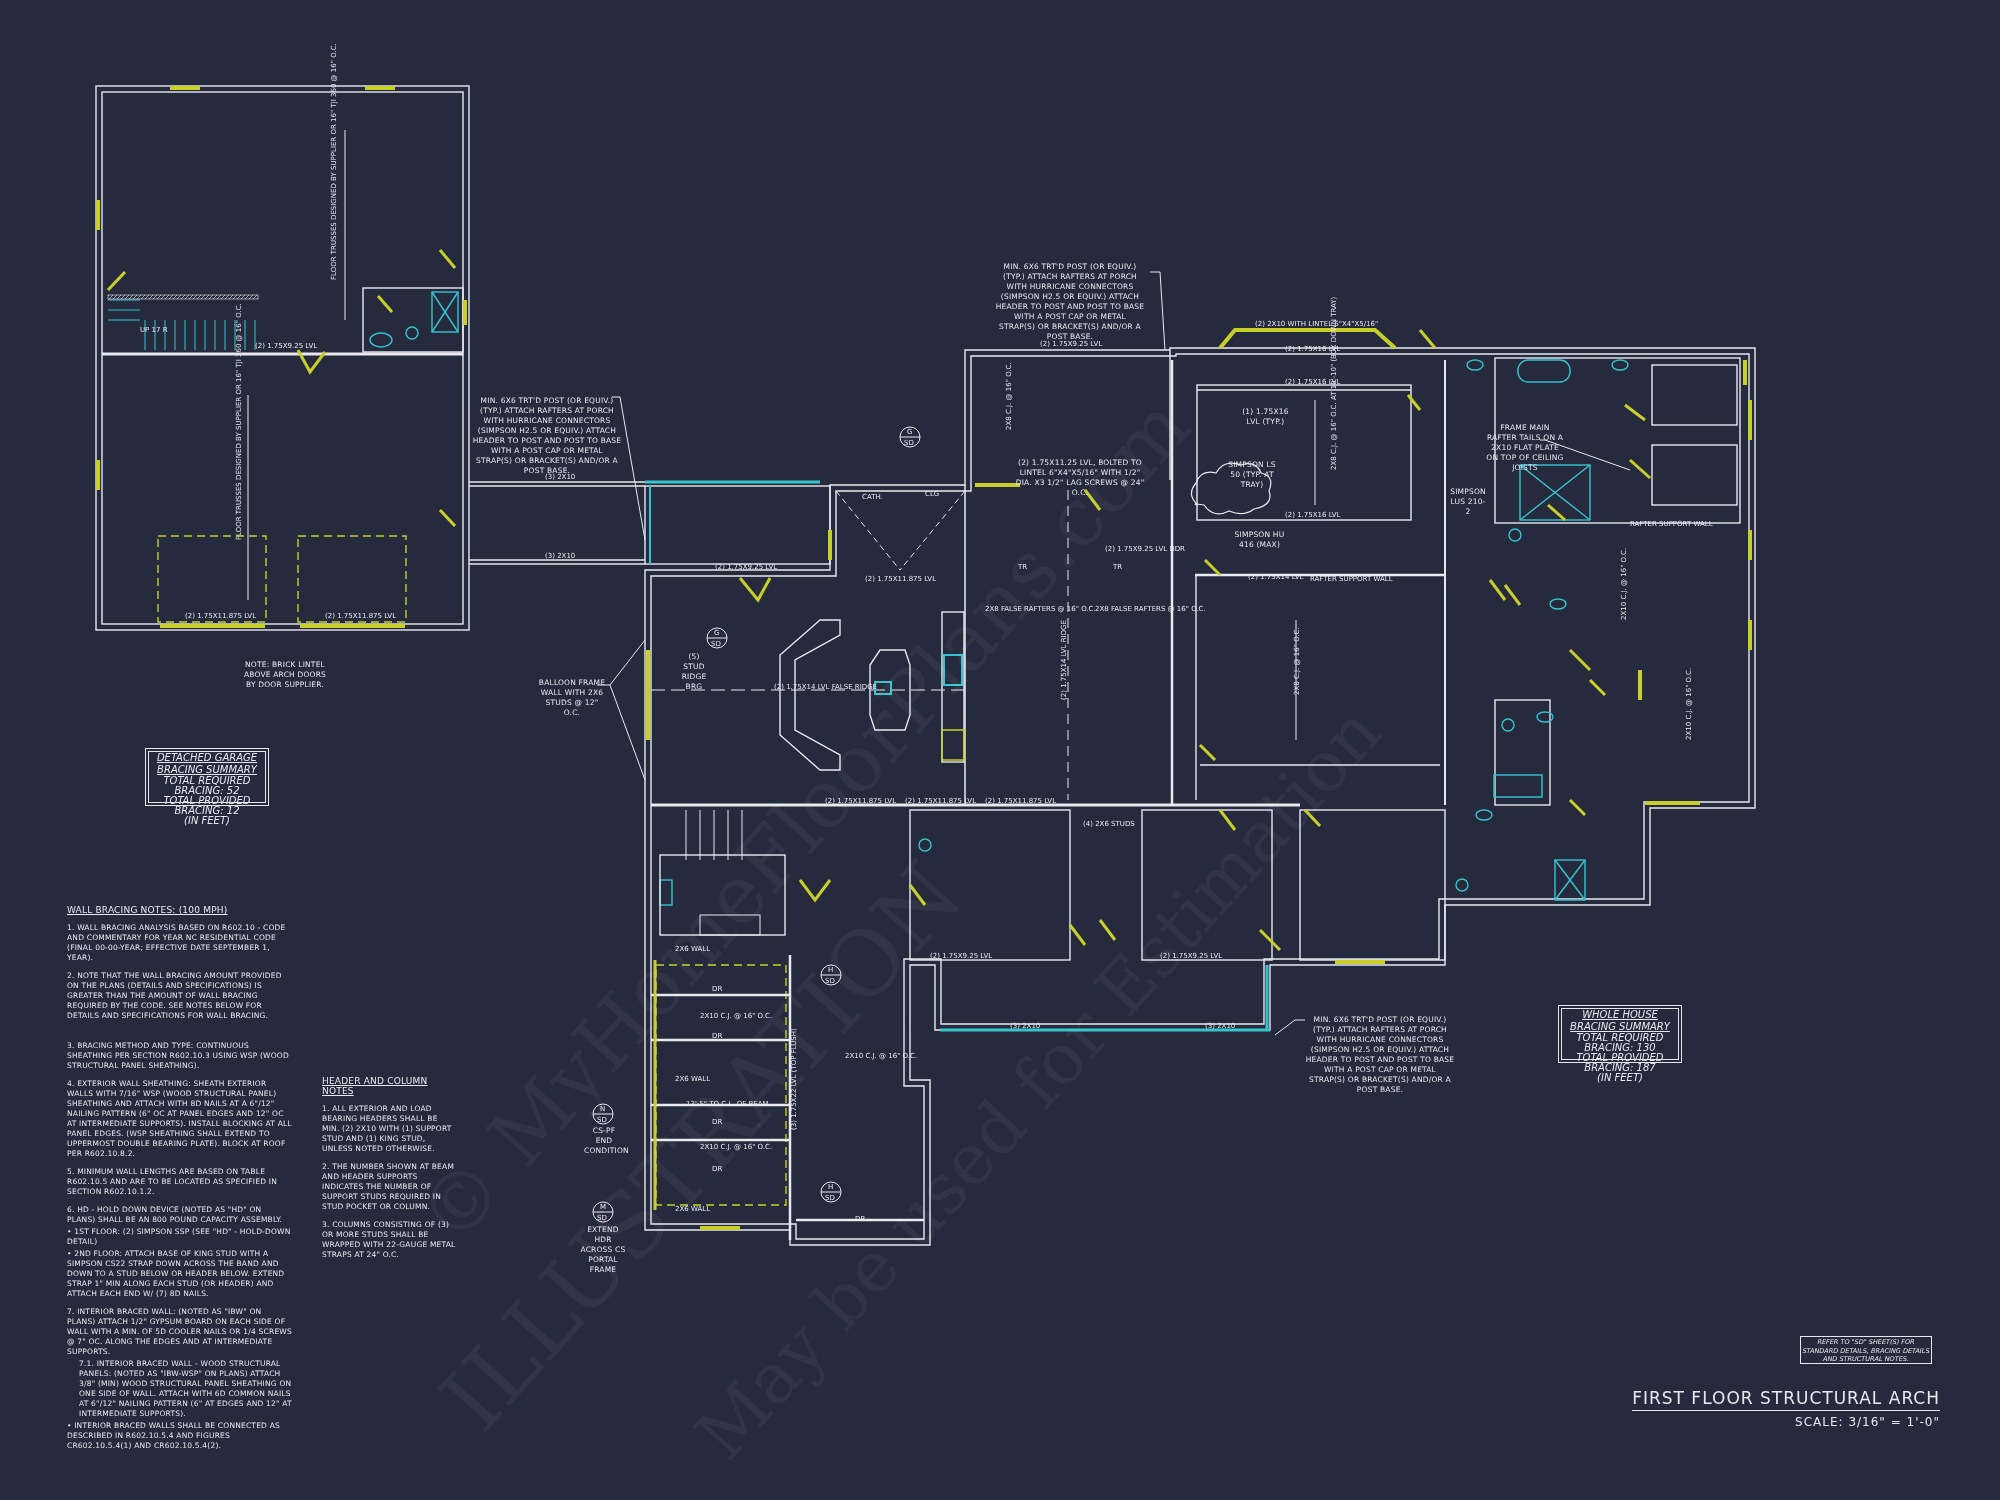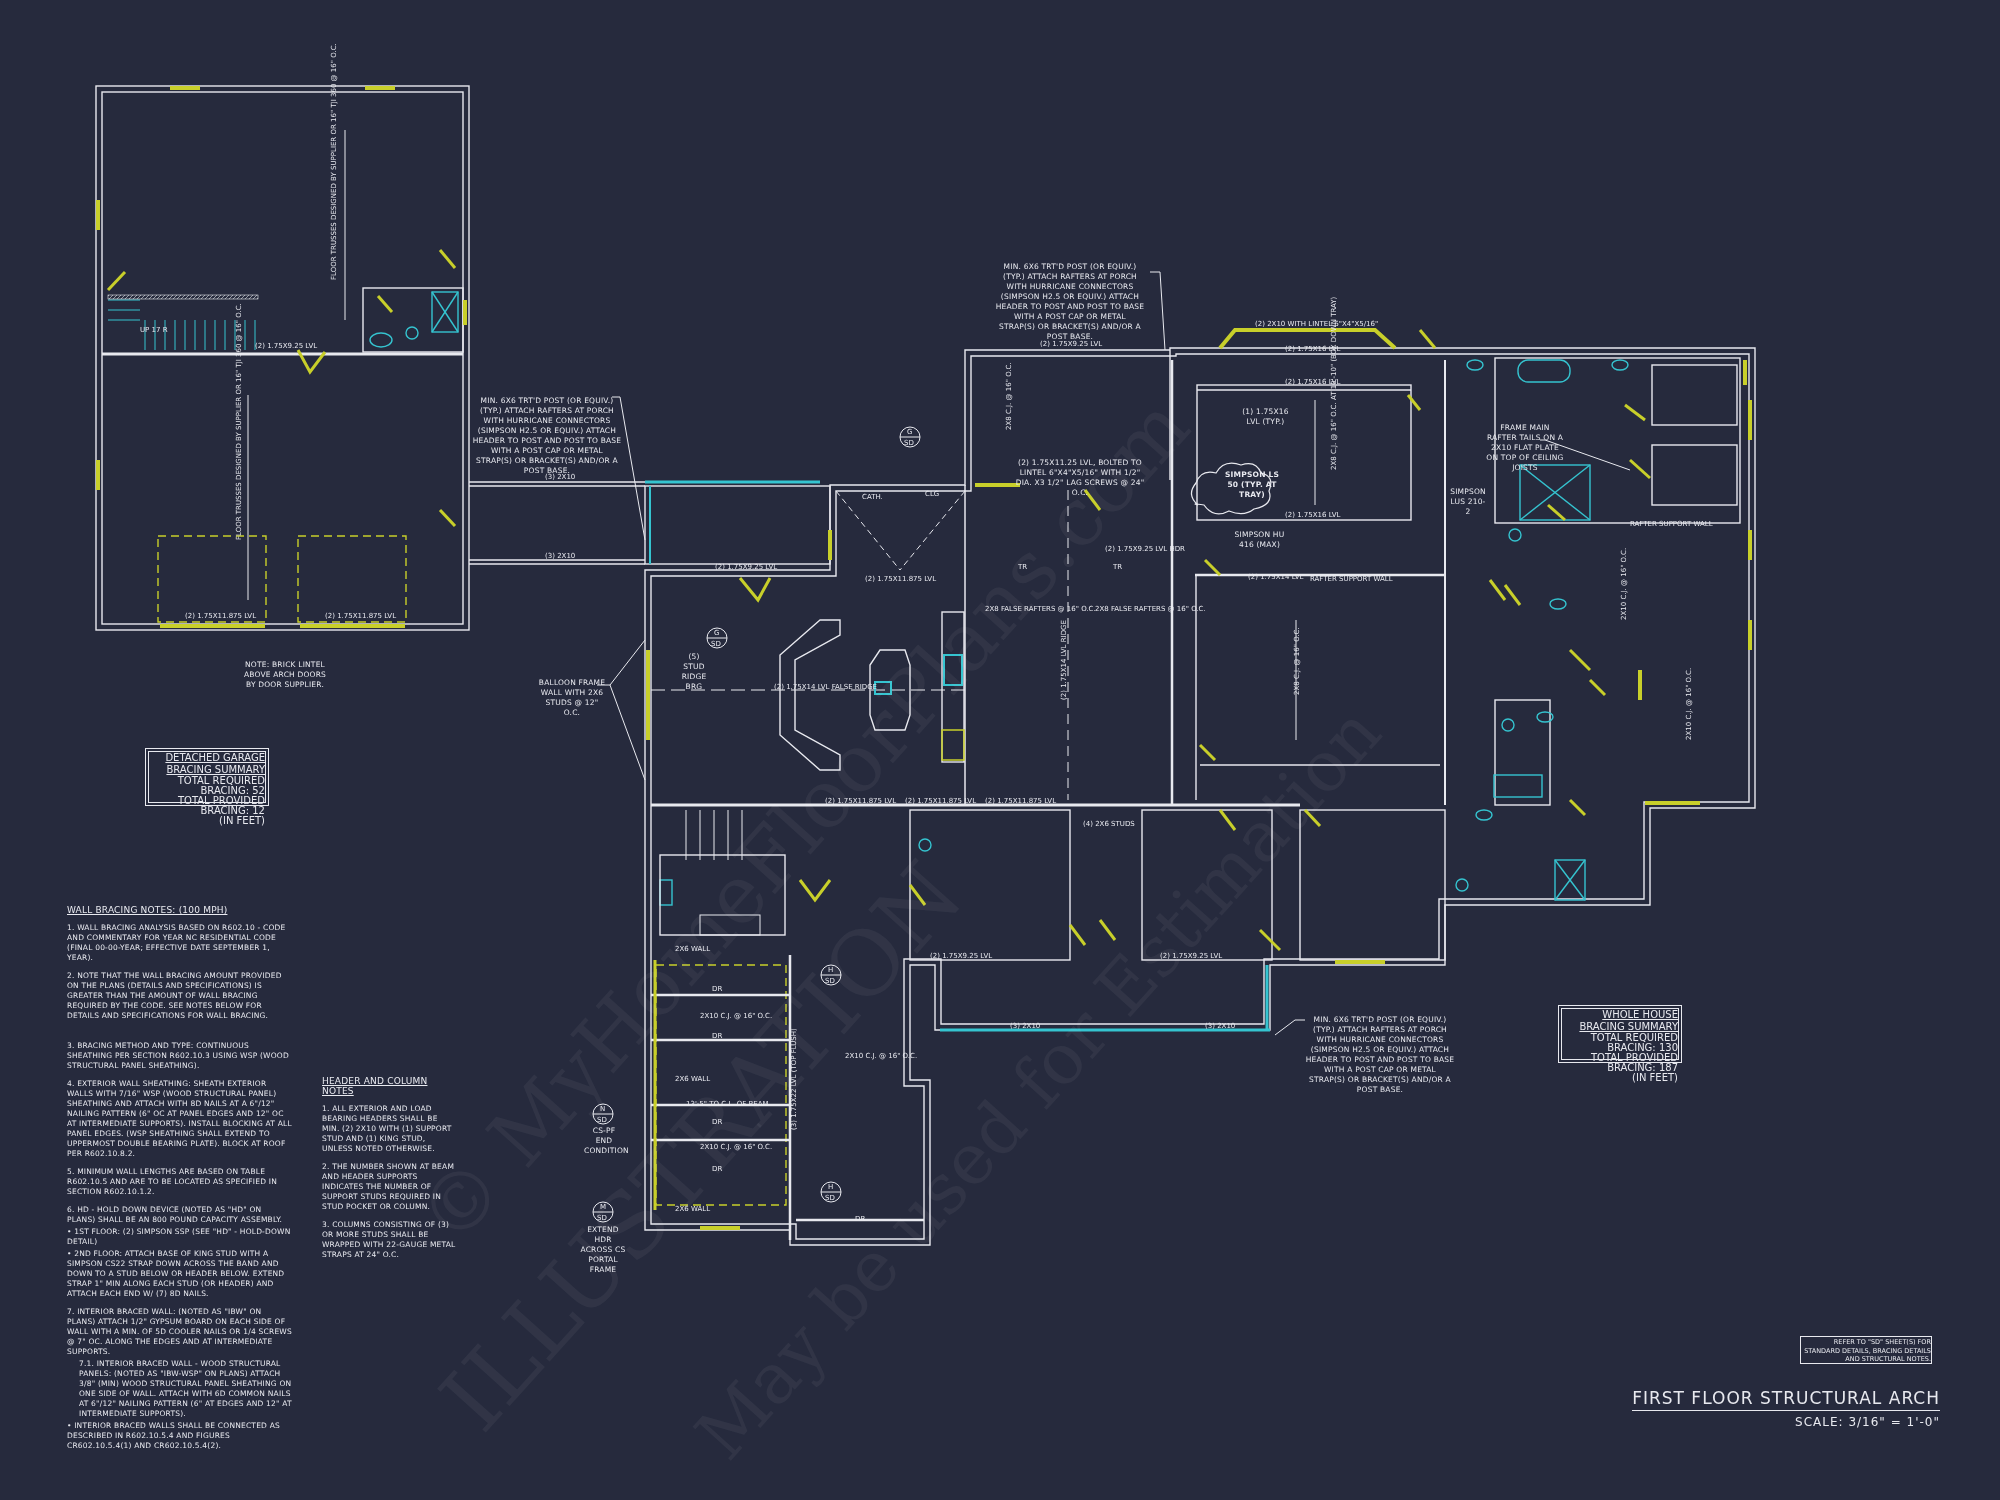--- a/index.html
+++ b/index.html
@@ -1,21 +1,21 @@
 <!DOCTYPE html>
 <html><head>
 <meta charset="utf-8">
 <style>
   html,body{margin:0;padding:0;background:#262a3d;}
   body{width:2000px;height:1500px;position:relative;overflow:hidden;font-family:"DejaVu Sans",sans-serif;color:#e8e9ef;}
   #plan{position:absolute;left:0;top:0;width:2000px;height:1500px;}
   .note{position:absolute;font-size:7.5px;line-height:10px;color:#e9eaf0;letter-spacing:0.2px;text-transform:uppercase;}
   .center{text-align:center;}
   .note .hdr{text-decoration:underline;font-size:9px;margin-bottom:8px;display:block;}
-  .box{position:absolute;border:1.5px solid #e8e9ef;outline:1px solid #e8e9ef;outline-offset:2px;text-align:right;text-transform:uppercase;}
+  .box{position:absolute;border:1.5px solid #e8e9ef;outline:1px solid #e8e9ef;outline-offset:2px;text-align:center;text-transform:uppercase;font-style:italic;}
   .box .t1{font-size:10px;text-decoration:underline;line-height:12px;}
   .box .t2{font-size:10px;line-height:10px;}
   .title{position:absolute;right:60px;top:1388px;text-align:right;}
   .title .main{font-size:17px;letter-spacing:1px;border-bottom:1.5px solid #e8e9ef;padding-bottom:2px;}
   .title .scale{font-size:12px;margin-top:4px;letter-spacing:1px;}
   .lbl{position:absolute;font-size:7px;color:#e9eaf0;white-space:nowrap;text-transform:uppercase;}
   .vlbl{position:absolute;font-size:7px;color:#e9eaf0;white-space:nowrap;transform:rotate(-90deg);transform-origin:left top;text-transform:uppercase;}
   .watermark{position:absolute;font-family:"DejaVu Serif",serif;font-size:80px;color:rgba(255,255,255,0.05);transform:rotate(-45deg);transform-origin:left top;white-space:nowrap;pointer-events:none;}
 </style>
 </head>
@@ -247,21 +247,21 @@
 <div class="watermark" style="left:680px;top:1420px;transform:rotate(-48deg);font-size:70px;">May be used for Estimation</div>
 
 <div class="note center" style="left:995px;top:262px;width:150px;">MIN. 6x6 TRT'D POST (OR EQUIV.) (TYP.) ATTACH RAFTERS AT PORCH WITH HURRICANE CONNECTORS (SIMPSON H2.5 OR EQUIV.) ATTACH HEADER TO POST AND POST TO BASE WITH A POST CAP OR METAL STRAP(S) OR BRACKET(S) AND/OR A POST BASE.</div>
 <div class="note center" style="left:472px;top:396px;width:150px;">MIN. 6x6 TRT'D POST (OR EQUIV.) (TYP.) ATTACH RAFTERS AT PORCH WITH HURRICANE CONNECTORS (SIMPSON H2.5 OR EQUIV.) ATTACH HEADER TO POST AND POST TO BASE WITH A POST CAP OR METAL STRAP(S) OR BRACKET(S) AND/OR A POST BASE.</div>
 <div class="note center" style="left:1305px;top:1015px;width:150px;">MIN. 6x6 TRT'D POST (OR EQUIV.) (TYP.) ATTACH RAFTERS AT PORCH WITH HURRICANE CONNECTORS (SIMPSON H2.5 OR EQUIV.) ATTACH HEADER TO POST AND POST TO BASE WITH A POST CAP OR METAL STRAP(S) OR BRACKET(S) AND/OR A POST BASE.</div>
 <div class="note center" style="left:240px;top:660px;width:90px;">NOTE: BRICK LINTEL ABOVE ARCH DOORS BY DOOR SUPPLIER.</div>
 <div class="note center" style="left:537px;top:678px;width:70px;">BALLOON FRAME WALL WITH 2x6 STUDS @ 12" O.C.</div>
 <div class="note center" style="left:1485px;top:423px;width:80px;">FRAME MAIN RAFTER TAILS ON A 2x10 FLAT PLATE ON TOP OF CEILING JOISTS</div>
 <div class="note center" style="left:1015px;top:458px;width:130px;">(2) 1.75x11.25 LVL, BOLTED TO LINTEL 6"x4"x5/16" WITH 1/2" DIA. x3 1/2" LAG SCREWS @ 24" O.C.</div>
 <div class="note center" style="left:678px;top:652px;width:32px;">(5) STUD RIDGE BRG</div>
-<div class="note center" style="left:1222px;top:470px;width:60px;font-weight:bold;">SIMPSON LS 50 (TYP. AT TRAY)</div>
+<div class="note center" style="left:1222px;top:460px;width:60px;">SIMPSON LS 50 (TYP. AT TRAY)</div>
 <div class="note center" style="left:1232px;top:530px;width:55px;">SIMPSON HU 416 (MAX)</div>
 <div class="note center" style="left:1448px;top:487px;width:40px;">SIMPSON LUS 210-2</div>
 <div class="note center" style="left:1238px;top:407px;width:55px;">(1) 1.75x16 LVL (TYP.)</div>
 <div class="note center" style="left:584px;top:1126px;width:40px;">CS-PF END CONDITION</div>
 <div class="note center" style="left:578px;top:1225px;width:50px;">EXTEND HDR ACROSS CS PORTAL FRAME</div>
 <div class="lbl" style="left:686px;top:1100px;">13'-5" TO C.L. OF BEAM</div>
 <div class="lbl" style="left:140px;top:326px;">UP 17 R</div>
 <div class="lbl" style="left:1255px;top:320px;">(2) 2x10 WITH LINTEL 6"x4"x5/16"</div>
 <div class="vlbl" style="left:330px;top:280px;width:120px;">FLOOR TRUSSES DESIGNED BY SUPPLIER OR 16" TJI 360 @ 16" O.C.</div>
 <div class="vlbl" style="left:235px;top:540px;width:120px;">FLOOR TRUSSES DESIGNED BY SUPPLIER OR 16" TJI 360 @ 16" O.C.</div>

